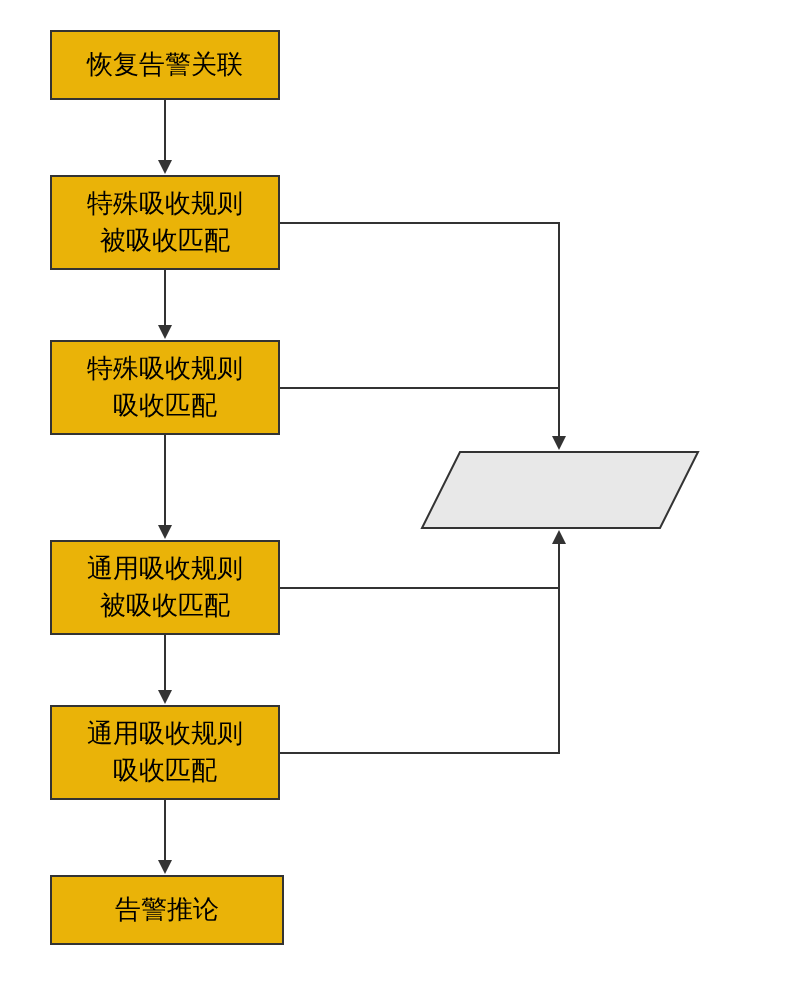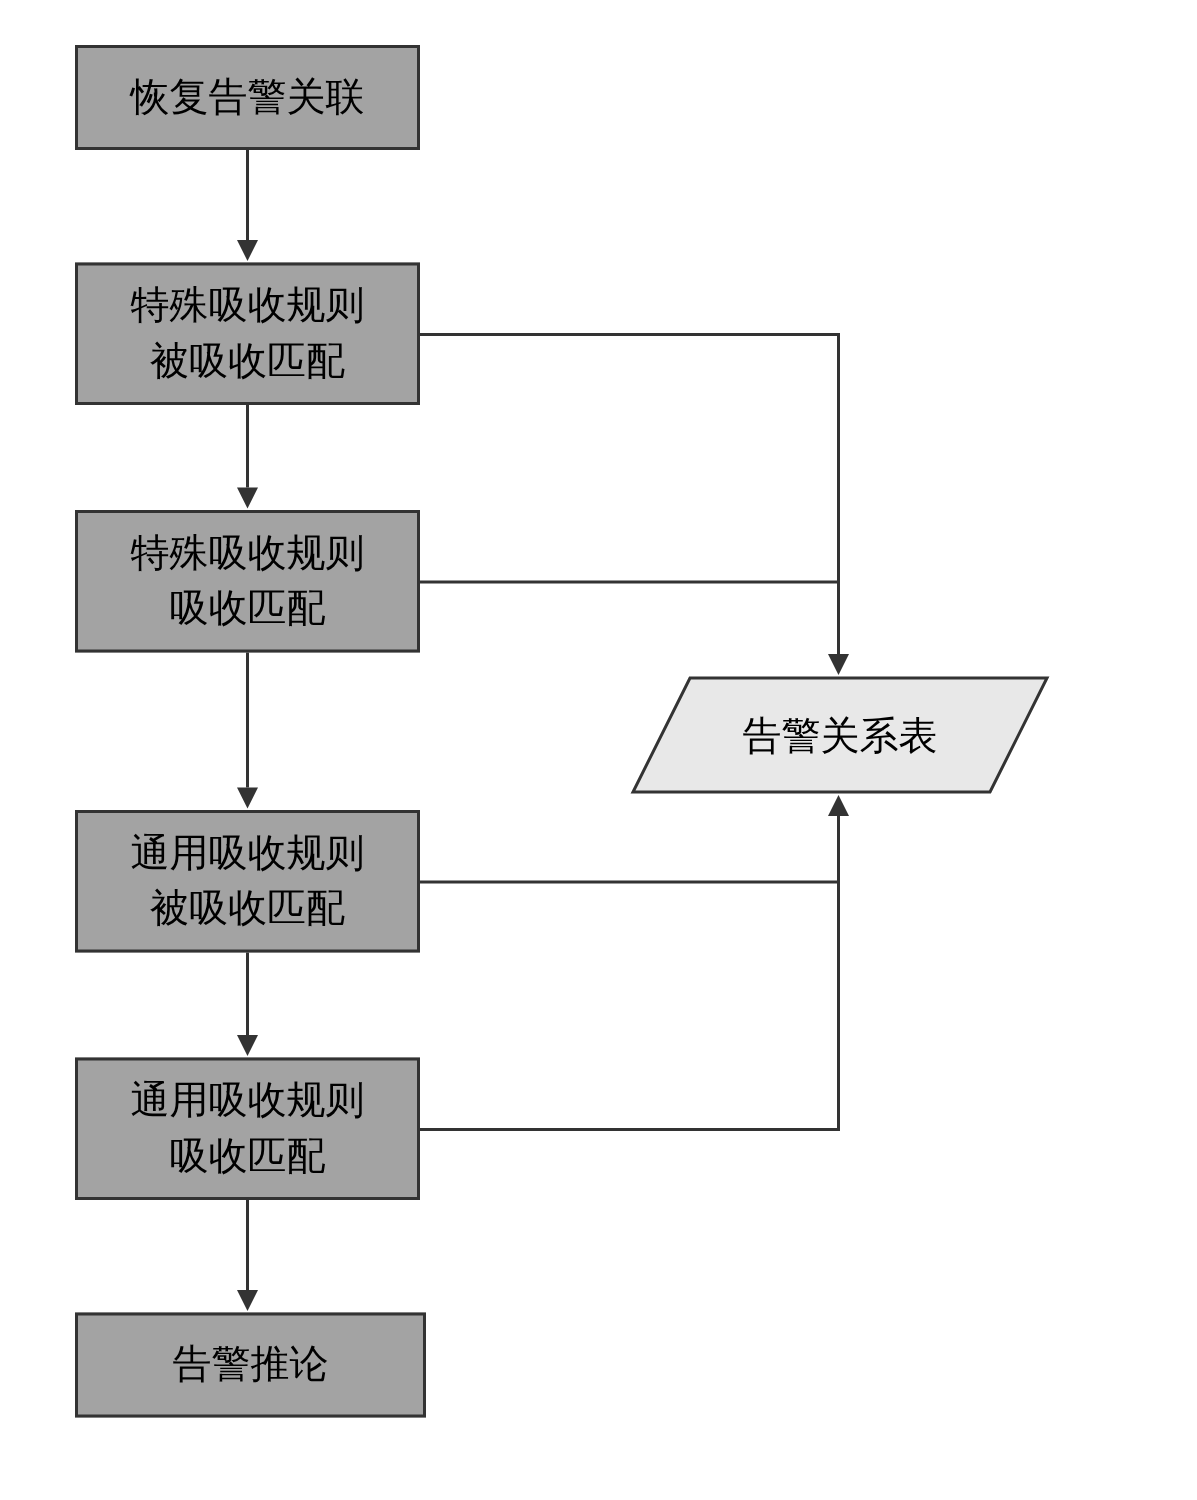--- a/index.html
+++ b/index.html
@@ -9,21 +9,21 @@
     }
     body {
       width: 798px;
       height: 1000px;
       background: #fff;
       position: relative;
       font-family: "SimSun", "宋体", serif;
     }
     .flow-box {
       position: absolute;
-      background: #a3a3a3;
+      background: #eab308;
       border: 2px solid #333;
       display: flex;
       align-items: center;
       justify-content: center;
       text-align: center;
       font-size: 26px;
       line-height: 1.4;
       padding: 8px;
     }
     .parallelogram {
@@ -106,21 +106,20 @@
 <div class="arrow-head arrow-down" style="left:158px; top:860px;"></div>
 
 <div class="flow-box" style="left:50px; top:875px; width:234px; height:70px;">
   <span>告警推论</span>
 </div>
 
 <div class="parallelogram" style="left:420px; top:450px; width:280px; height:80px;">
   <svg width="280" height="80">
     <polygon points="40,2 278,2 240,78 2,78" fill="#e8e8e8" stroke="#333" stroke-width="2"></polygon>
   </svg>
-  <span class="label">告警关系表</span>
 </div>
 
 <div class="arrow-line" style="left:280px; top:222px; width:280px; height:2px;"></div>
 
 <div class="arrow-line" style="left:280px; top:387px; width:280px; height:2px;"></div>
 
 <div class="arrow-line" style="left:558px; top:222px; width:2px; height:214px;"></div>
 
 <div class="arrow-head arrow-down" style="left:552px; top:436px;"></div>
 

